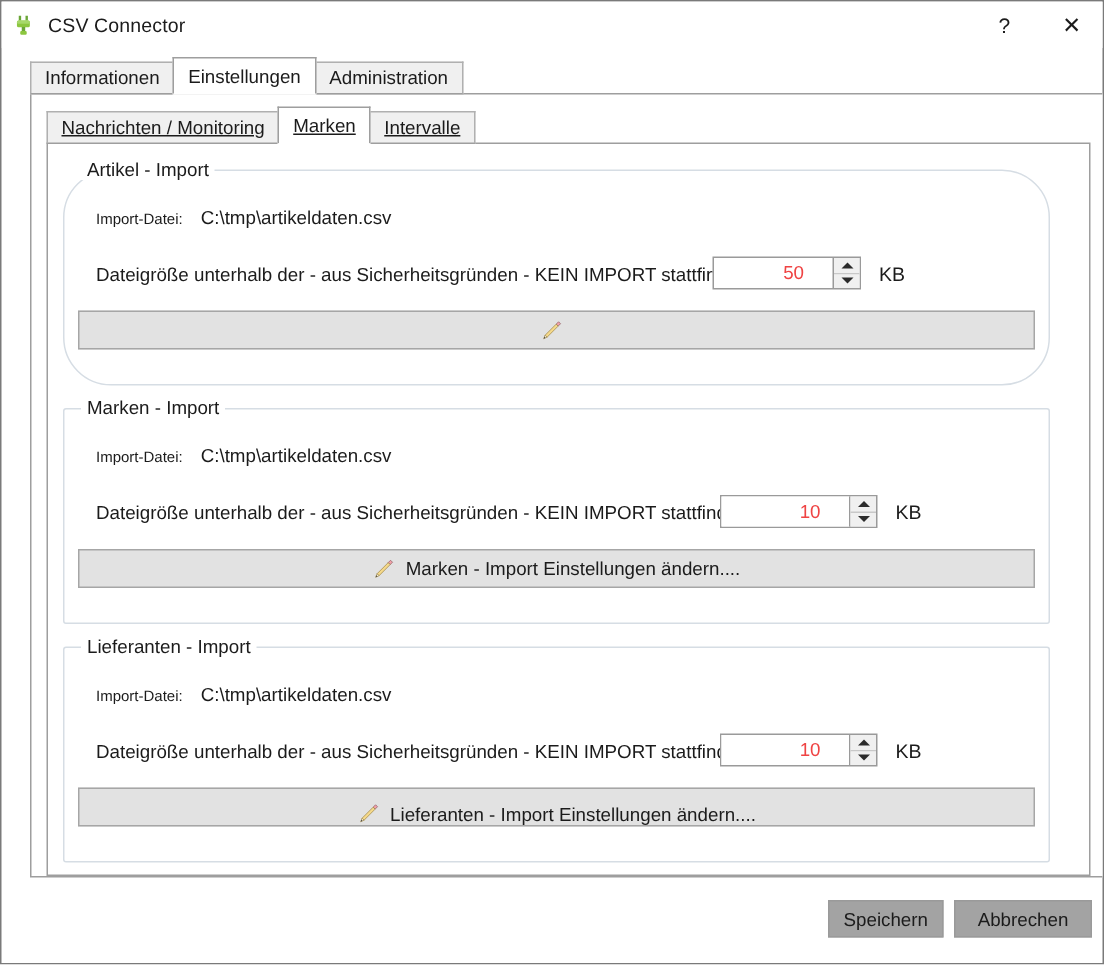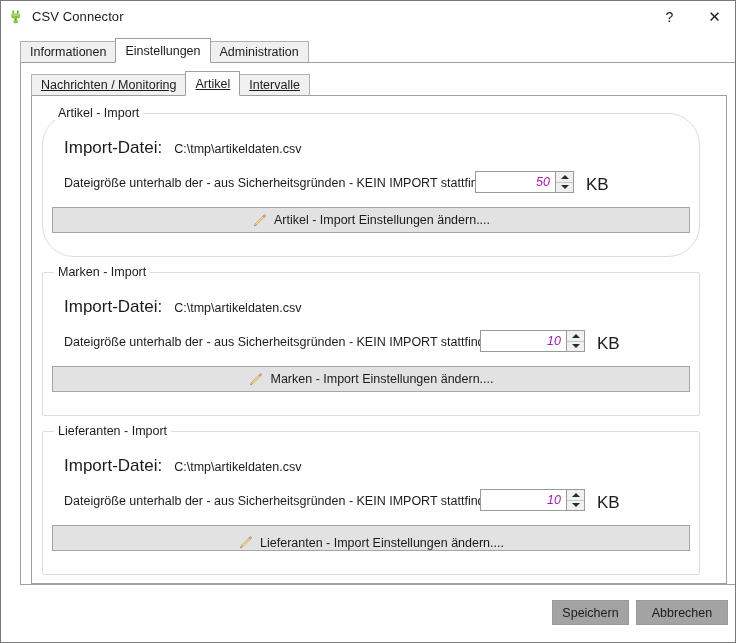--- a/index.html
+++ b/index.html
@@ -138,21 +138,21 @@
     color: #1b1b1b;
     white-space: nowrap;
   }
   .row-file {
     position: absolute;
     left: 21px;
     display: flex;
     align-items: baseline;
     white-space: nowrap;
   }
-  .lbl-file { font-size: 17px; color: #1b1b1b; }
+  .lbl-file { font-size: 10px; color: #1b1b1b; }
   .val-file { font-size: 12.5px; color: #1b1b1b; margin-left: 12px; }
 
   .row-size {
     position: absolute;
     left: 21px;
     right: 16px;
     display: flex;
     align-items: center;
     white-space: nowrap;
   }
@@ -166,25 +166,24 @@
     border: 1px solid #9a9a9a;
     display: flex;
     align-items: stretch;
     position: absolute;
   }
   .spin-value {
     flex: 1 1 auto;
     display: flex;
     align-items: center;
     justify-content: flex-end;
-    padding-right: 5px;
+    padding-right: 19px;
     font-size: 12.5px;
-    color: #a21caf;
-    background: #ffffff;
-    font-style: italic;
+    color: #ef4444;
+    background: #ffffff;
   }
   .spin-arrows {
     width: 17px;
     flex: 0 0 17px;
     display: flex;
     flex-direction: column;
     border-left: 1px solid #9a9a9a;
   }
   .spin-btn {
     flex: 1 1 50%;
@@ -197,21 +196,21 @@
   .spin-btn.up { border-bottom: 1px solid #c8c8c8; }
   .arrow-up, .arrow-dn {
     width: 0; height: 0;
     border-left: 4px solid transparent;
     border-right: 4px solid transparent;
   }
   .arrow-up { border-bottom: 4px solid #2b2b2b; }
   .arrow-dn { border-top: 4px solid #2b2b2b; }
   .unit-kb {
     position: absolute;
-    font-size: 17px;
+    font-size: 13px;
     color: #1b1b1b;
   }
 
   
   .wide-btn {
     position: absolute;
     box-sizing: border-box;
     height: 26px;
     background: #e2e2e2;
     border: 1px solid #a6a6a6;
@@ -276,21 +275,21 @@
       <div class="tab selected">Einstellungen</div>
       <div class="tab">Administration</div>
     </div>
 
     <div class="tabpanel">
 
       <div class="tabctl-inner">
 
         <div class="tabstrip tabstrip-inner">
           <div class="tab">Nachrichten / Monitoring</div>
-          <div class="tab selected">Artikel</div>
+          <div class="tab selected">Marken</div>
           <div class="tab">Intervalle</div>
         </div>
 
         <div class="tabpanel">
 
           <div class="group" style="left:10px; top:17px; width:658px; height:144px;border-radius:32px;">
             <div class="group-title">Artikel - Import</div>
 
             <div class="row-file" style="top:24px;">
               <span class="lbl-file">Import-Datei:</span>
@@ -315,21 +314,20 @@
 
             <div class="wide-btn" style="left:9px; top:93px; width:638px;">
               <span class="pencil">
                 <svg viewBox="0 0 16 16" width="15" height="15">
                   <path d="M13.2 1.6 L14.6 3.0 L12.9 4.7 L11.5 3.3 Z" fill="#f2a0a8" stroke="#8a5a60" stroke-width="0.5"></path>
                   <path d="M11.5 3.3 L12.9 4.7 L5.0 12.6 L3.6 11.2 Z" fill="#f5d98a" stroke="#9b8140" stroke-width="0.5"></path>
                   <path d="M3.6 11.2 L5.0 12.6 L2.6 13.7 Z" fill="#fdfbe8" stroke="#9b8140" stroke-width="0.5"></path>
                   <path d="M2.6 13.7 L3.2 12.3 L3.9 13.0 Z" fill="#3a3a3a"></path>
                 </svg>
               </span>
-              <span>Artikel - Import Einstellungen ändern....</span>
             </div>
           </div>
 
           <div class="group" style="left:10px; top:176px; width:658px; height:144px;">
             <div class="group-title">Marken - Import</div>
 
             <div class="row-file" style="top:24px;">
               <span class="lbl-file">Import-Datei:</span>
               <span class="val-file">C:\tmp\artikeldaten.csv</span>
             </div>

